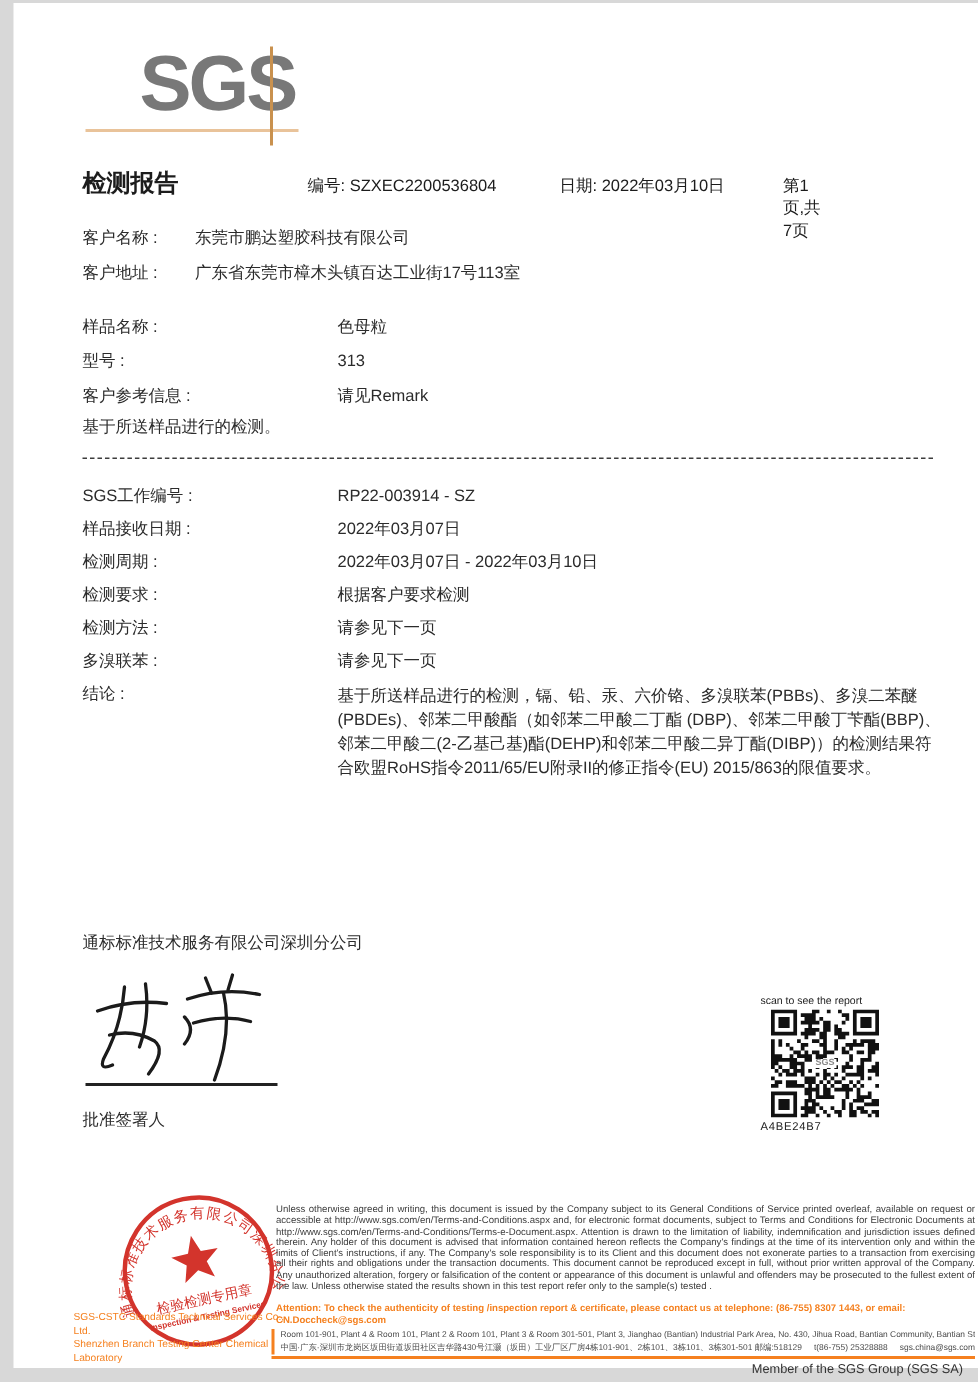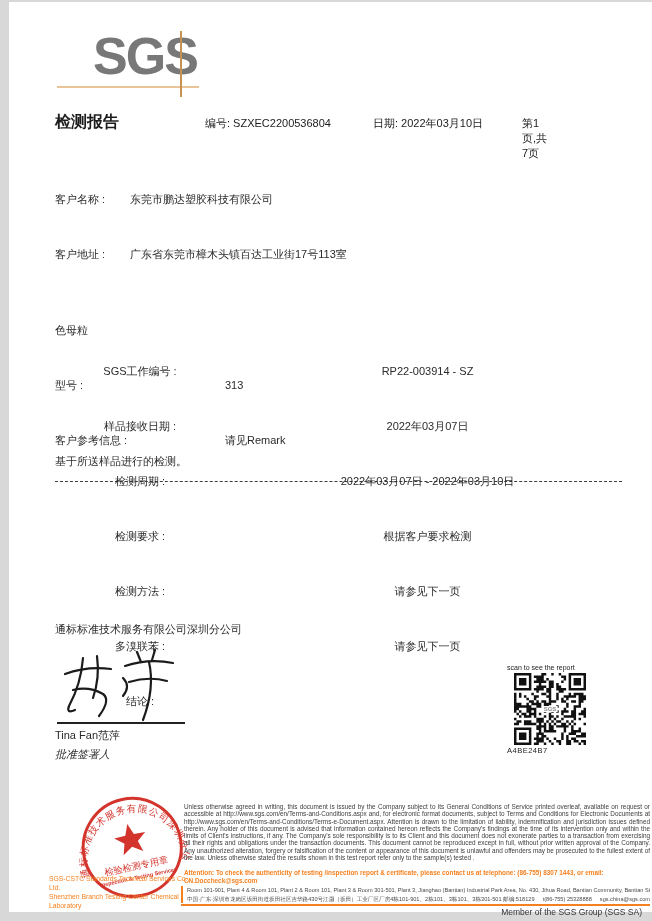--- a/index.html
+++ b/index.html
@@ -18,40 +18,40 @@
   
   .title-row { position:absolute; left:0; top:110px; width:539px; height:24px; }
   .doc-title { position:absolute; left:46px; top:0; font-size:16px; font-weight:bold; color:#1c1c1c; }
   .t-no   { position:absolute; left:196px; top:4px; font-size:11px; color:#1c1c1c; }
   .t-date { position:absolute; left:364px; top:4px; font-size:11px; color:#1c1c1c; }
   .t-page { position:absolute; left:513px; top:4px; font-size:11px; color:#1c1c1c; }
 
   
   .info { position:absolute; left:46px; width:575px; font-size:11px; }
   .client-info { top:150px; }
-  .row { display:flex; align-items:flex-start; margin-bottom:8px; line-height:15px;margin-top:40px; }
+  .row { display:flex; align-items:flex-start; margin-bottom:8px; line-height:15px; }
   .row .lbl { flex:0 0 75px; }
   .row.wide .lbl { flex:0 0 170px; }
   .row .val { flex:1; }
   .gap { height:13px; }
   .note-line { margin-top:-2px; line-height:15px; }
   .dashed-sep { border-top:1px dashed #3c3c3c; margin-top:12px; width:567px; }
 
-  .sgs-info { top:322px;text-align:center; }
+  .sgs-info { top:322px; }
   .sgs-info .row { margin-bottom:7px; }
   .sgs-info .row.conclusion .val { line-height:16px; }
 
   
   .sig-block { position:absolute; left:46px; top:620px; width:320px; font-size:11px; }
   .sig-company { line-height:14px; }
   .sig-auth { line-height:14px; }
   .sig-svg { display:block; margin:8px 0 0 4px; }
   .sig-line { width:128px; border-bottom:2px solid #222; margin-left:2px; }
   .sig-name { margin-top:4px; line-height:15px; }
-  .sig-role { margin-top:4px; line-height:15px;font-style:italic; }
+  .sig-role { margin-top:16px; line-height:15px; }
 
   
   .qr-block { position:absolute; left:498px; top:662px; width:86px; text-align:left; }
   .qr-caption { font-size:7px; color:#222; margin-bottom:2px; }
   .qr-wrap { position:relative; width:72px; height:72px; margin:0 auto; background:#fff; }
   .qr-center { position:absolute; left:50%; top:50%; transform:translate(-50%,-50%);
                background:#fff; padding:0 1px; font-size:6px; font-weight:bold; color:#8a8a8a; }
   .qr-code-text { font-size:7.5px; color:#222; margin-top:1px; letter-spacing:.5px; }
 
   
@@ -92,20 +92,21 @@
     <div class="row">
       <span class="lbl">客户名称 :</span>
       <span class="val">东莞市鹏达塑胶科技有限公司</span>
     </div>
     <div class="row">
       <span class="lbl">客户地址 :</span>
       <span class="val">广东省东莞市樟木头镇百达工业街17号113室</span>
     </div>
     <div class="gap"></div>
     <div class="row wide">
+      <span class="lbl">样品名称 :</span>
       <span class="val">色母粒</span>
     </div>
     <div class="row wide">
       <span class="lbl">型号 :</span>
       <span class="val">313</span>
     </div>
     <div class="row wide">
       <span class="lbl">客户参考信息 :</span>
       <span class="val">请见Remark</span>
     </div>
@@ -133,41 +134,41 @@
     <div class="row wide">
       <span class="lbl">检测方法 :</span>
       <span class="val">请参见下一页</span>
     </div>
     <div class="row wide">
       <span class="lbl">多溴联苯 :</span>
       <span class="val">请参见下一页</span>
     </div>
     <div class="row wide conclusion">
       <span class="lbl">结论 :</span>
+      <span class="val">基于所送样品进行的检测，镉、铅、汞、六价铬、多溴联苯(PBBs)、多溴二苯醚(PBDEs)、邻苯二甲酸酯（如邻苯二甲酸二丁酯 (DBP)、邻苯二甲酸丁苄酯(BBP)、邻苯二甲酸二(2-乙基己基)酯(DEHP)和邻苯二甲酸二异丁酯(DIBP)）的检测结果符合欧盟RoHS指令2011/65/EU附录II的修正指令(EU) 2015/863的限值要求。</span>
     </div>
   </div>
 
   <div class="sig-block">
     <div class="sig-company">通标标准技术服务有限公司深圳分公司</div>
     <svg class="sig-svg" width="150" height="78" viewBox="0 0 150 78">
       <g fill="none" stroke="#1b1b1b" stroke-width="2.2" stroke-linecap="round">
         <path d="M6,30 Q28,22 52,25"></path>
         <path d="M24,14 Q22,40 10,62 Q7,70 16,66"></path>
         <path d="M38,12 Q41,34 34,54"></path>
         <path d="M14,46 Q30,42 44,50 Q52,56 40,72"></path>
         <path d="M66,22 Q90,14 114,19"></path>
         <path d="M78,8 L82,18"></path>
         <path d="M96,6 L93,16"></path>
         <path d="M90,18 Q96,44 84,76"></path>
         <path d="M64,34 Q72,42 64,52"></path>
         <path d="M70,38 Q90,32 108,37"></path>
       </g>
     </svg>
     <div class="sig-line"></div>
-    <div class="sig-name">Tina Fan范萍</div>
     <div class="sig-role">批准签署人</div>
   </div>
 
   <div class="qr-block">
     <div class="qr-caption">scan to see the report</div>
     <div class="qr-wrap">
       <svg id="qr-svg" width="72" height="72" viewBox="0 0 29 29">
           <path d="M0,0h1v1h-1zM1,0h1v1h-1zM2,0h1v1h-1zM3,0h1v1h-1zM4,0h1v1h-1zM5,0h1v1h-1zM6,0h1v1h-1zM11,0h1v1h-1zM12,0h1v1h-1zM15,0h1v1h-1zM18,0h1v1h-1zM22,0h1v1h-1zM23,0h1v1h-1zM24,0h1v1h-1zM25,0h1v1h-1zM26,0h1v1h-1zM27,0h1v1h-1zM28,0h1v1h-1zM0,1h1v1h-1zM6,1h1v1h-1zM8,1h1v1h-1zM9,1h1v1h-1zM10,1h1v1h-1zM11,1h1v1h-1zM19,1h1v1h-1zM20,1h1v1h-1zM22,1h1v1h-1zM28,1h1v1h-1zM0,2h1v1h-1zM2,2h1v1h-1zM3,2h1v1h-1zM4,2h1v1h-1zM6,2h1v1h-1zM9,2h1v1h-1zM10,2h1v1h-1zM11,2h1v1h-1zM13,2h1v1h-1zM20,2h1v1h-1zM22,2h1v1h-1zM24,2h1v1h-1zM25,2h1v1h-1zM26,2h1v1h-1zM28,2h1v1h-1zM0,3h1v1h-1zM2,3h1v1h-1zM3,3h1v1h-1zM4,3h1v1h-1zM6,3h1v1h-1zM8,3h1v1h-1zM9,3h1v1h-1zM10,3h1v1h-1zM11,3h1v1h-1zM12,3h1v1h-1zM14,3h1v1h-1zM15,3h1v1h-1zM19,3h1v1h-1zM22,3h1v1h-1zM24,3h1v1h-1zM25,3h1v1h-1zM26,3h1v1h-1zM28,3h1v1h-1zM0,4h1v1h-1zM2,4h1v1h-1zM3,4h1v1h-1zM4,4h1v1h-1zM6,4h1v1h-1zM10,4h1v1h-1zM14,4h1v1h-1zM15,4h1v1h-1zM17,4h1v1h-1zM22,4h1v1h-1zM24,4h1v1h-1zM25,4h1v1h-1zM26,4h1v1h-1zM28,4h1v1h-1zM0,5h1v1h-1zM6,5h1v1h-1zM9,5h1v1h-1zM10,5h1v1h-1zM11,5h1v1h-1zM12,5h1v1h-1zM14,5h1v1h-1zM15,5h1v1h-1zM17,5h1v1h-1zM18,5h1v1h-1zM22,5h1v1h-1zM28,5h1v1h-1zM0,6h1v1h-1zM1,6h1v1h-1zM2,6h1v1h-1zM3,6h1v1h-1zM4,6h1v1h-1zM5,6h1v1h-1zM6,6h1v1h-1zM8,6h1v1h-1zM9,6h1v1h-1zM10,6h1v1h-1zM11,6h1v1h-1zM13,6h1v1h-1zM14,6h1v1h-1zM17,6h1v1h-1zM18,6h1v1h-1zM19,6h1v1h-1zM20,6h1v1h-1zM22,6h1v1h-1zM23,6h1v1h-1zM24,6h1v1h-1zM25,6h1v1h-1zM26,6h1v1h-1zM27,6h1v1h-1zM28,6h1v1h-1zM9,7h1v1h-1zM13,7h1v1h-1zM14,7h1v1h-1zM18,7h1v1h-1zM19,7h1v1h-1zM0,8h1v1h-1zM2,8h1v1h-1zM7,8h1v1h-1zM11,8h1v1h-1zM12,8h1v1h-1zM14,8h1v1h-1zM17,8h1v1h-1zM22,8h1v1h-1zM24,8h1v1h-1zM25,8h1v1h-1zM26,8h1v1h-1zM27,8h1v1h-1zM0,9h1v1h-1zM2,9h1v1h-1zM4,9h1v1h-1zM8,9h1v1h-1zM9,9h1v1h-1zM13,9h1v1h-1zM14,9h1v1h-1zM17,9h1v1h-1zM20,9h1v1h-1zM21,9h1v1h-1zM22,9h1v1h-1zM23,9h1v1h-1zM24,9h1v1h-1zM26,9h1v1h-1zM27,9h1v1h-1zM28,9h1v1h-1zM0,10h1v1h-1zM5,10h1v1h-1zM8,10h1v1h-1zM14,10h1v1h-1zM17,10h1v1h-1zM19,10h1v1h-1zM21,10h1v1h-1zM26,10h1v1h-1zM27,10h1v1h-1zM28,10h1v1h-1zM0,11h1v1h-1zM6,11h1v1h-1zM7,11h1v1h-1zM9,11h1v1h-1zM11,11h1v1h-1zM12,11h1v1h-1zM14,11h1v1h-1zM15,11h1v1h-1zM16,11h1v1h-1zM19,11h1v1h-1zM20,11h1v1h-1zM23,11h1v1h-1zM24,11h1v1h-1zM26,11h1v1h-1zM27,11h1v1h-1zM0,12h1v1h-1zM1,12h1v1h-1zM2,12h1v1h-1zM5,12h1v1h-1zM7,12h1v1h-1zM8,12h1v1h-1zM9,12h1v1h-1zM10,12h1v1h-1zM12,12h1v1h-1zM13,12h1v1h-1zM14,12h1v1h-1zM21,12h1v1h-1zM26,12h1v1h-1zM0,13h1v1h-1zM1,13h1v1h-1zM2,13h1v1h-1zM3,13h1v1h-1zM4,13h1v1h-1zM5,13h1v1h-1zM6,13h1v1h-1zM9,13h1v1h-1zM10,13h1v1h-1zM12,13h1v1h-1zM13,13h1v1h-1zM17,13h1v1h-1zM21,13h1v1h-1zM24,13h1v1h-1zM25,13h1v1h-1zM26,13h1v1h-1zM0,14h1v1h-1zM1,14h1v1h-1zM5,14h1v1h-1zM6,14h1v1h-1zM7,14h1v1h-1zM8,14h1v1h-1zM13,14h1v1h-1zM16,14h1v1h-1zM20,14h1v1h-1zM24,14h1v1h-1zM28,14h1v1h-1zM0,15h1v1h-1zM2,15h1v1h-1zM5,15h1v1h-1zM6,15h1v1h-1zM8,15h1v1h-1zM12,15h1v1h-1zM15,15h1v1h-1zM17,15h1v1h-1zM19,15h1v1h-1zM20,15h1v1h-1zM21,15h1v1h-1zM23,15h1v1h-1zM24,15h1v1h-1zM27,15h1v1h-1zM28,15h1v1h-1zM1,16h1v1h-1zM3,16h1v1h-1zM4,16h1v1h-1zM6,16h1v1h-1zM7,16h1v1h-1zM8,16h1v1h-1zM10,16h1v1h-1zM14,16h1v1h-1zM19,16h1v1h-1zM23,16h1v1h-1zM24,16h1v1h-1zM26,16h1v1h-1zM27,16h1v1h-1zM28,16h1v1h-1zM2,17h1v1h-1zM4,17h1v1h-1zM5,17h1v1h-1zM6,17h1v1h-1zM8,17h1v1h-1zM12,17h1v1h-1zM14,17h1v1h-1zM15,17h1v1h-1zM17,17h1v1h-1zM20,17h1v1h-1zM21,17h1v1h-1zM22,17h1v1h-1zM23,17h1v1h-1zM24,17h1v1h-1zM28,17h1v1h-1zM0,18h1v1h-1zM9,18h1v1h-1zM10,18h1v1h-1zM11,18h1v1h-1zM14,18h1v1h-1zM16,18h1v1h-1zM19,18h1v1h-1zM24,18h1v1h-1zM26,18h1v1h-1zM1,19h1v1h-1zM2,19h1v1h-1zM4,19h1v1h-1zM5,19h1v1h-1zM6,19h1v1h-1zM9,19h1v1h-1zM10,19h1v1h-1zM11,19h1v1h-1zM13,19h1v1h-1zM15,19h1v1h-1zM17,19h1v1h-1zM18,19h1v1h-1zM21,19h1v1h-1zM23,19h1v1h-1zM0,20h1v1h-1zM1,20h1v1h-1zM4,20h1v1h-1zM5,20h1v1h-1zM6,20h1v1h-1zM7,20h1v1h-1zM8,20h1v1h-1zM10,20h1v1h-1zM12,20h1v1h-1zM14,20h1v1h-1zM16,20h1v1h-1zM19,20h1v1h-1zM20,20h1v1h-1zM22,20h1v1h-1zM24,20h1v1h-1zM28,20h1v1h-1zM9,21h1v1h-1zM10,21h1v1h-1zM11,21h1v1h-1zM12,21h1v1h-1zM14,21h1v1h-1zM15,21h1v1h-1zM17,21h1v1h-1zM18,21h1v1h-1zM19,21h1v1h-1zM20,21h1v1h-1zM21,21h1v1h-1zM23,21h1v1h-1zM0,22h1v1h-1zM1,22h1v1h-1zM2,22h1v1h-1zM3,22h1v1h-1zM4,22h1v1h-1zM5,22h1v1h-1zM6,22h1v1h-1zM9,22h1v1h-1zM10,22h1v1h-1zM12,22h1v1h-1zM14,22h1v1h-1zM15,22h1v1h-1zM20,22h1v1h-1zM23,22h1v1h-1zM26,22h1v1h-1zM0,23h1v1h-1zM6,23h1v1h-1zM10,23h1v1h-1zM12,23h1v1h-1zM13,23h1v1h-1zM14,23h1v1h-1zM15,23h1v1h-1zM16,23h1v1h-1zM20,23h1v1h-1zM23,23h1v1h-1zM24,23h1v1h-1zM25,23h1v1h-1zM26,23h1v1h-1zM0,24h1v1h-1zM2,24h1v1h-1zM3,24h1v1h-1zM4,24h1v1h-1zM6,24h1v1h-1zM9,24h1v1h-1zM10,24h1v1h-1zM11,24h1v1h-1zM19,24h1v1h-1zM22,24h1v1h-1zM23,24h1v1h-1zM24,24h1v1h-1zM27,24h1v1h-1zM28,24h1v1h-1zM0,25h1v1h-1zM2,25h1v1h-1zM3,25h1v1h-1zM4,25h1v1h-1zM6,25h1v1h-1zM9,25h1v1h-1zM11,25h1v1h-1zM12,25h1v1h-1zM19,25h1v1h-1zM21,25h1v1h-1zM25,25h1v1h-1zM26,25h1v1h-1zM27,25h1v1h-1zM28,25h1v1h-1zM0,26h1v1h-1zM2,26h1v1h-1zM3,26h1v1h-1zM4,26h1v1h-1zM6,26h1v1h-1zM8,26h1v1h-1zM9,26h1v1h-1zM10,26h1v1h-1zM11,26h1v1h-1zM13,26h1v1h-1zM16,26h1v1h-1zM19,26h1v1h-1zM21,26h1v1h-1zM23,26h1v1h-1zM24,26h1v1h-1zM0,27h1v1h-1zM6,27h1v1h-1zM9,27h1v1h-1zM10,27h1v1h-1zM11,27h1v1h-1zM14,27h1v1h-1zM17,27h1v1h-1zM18,27h1v1h-1zM21,27h1v1h-1zM22,27h1v1h-1zM24,27h1v1h-1zM25,27h1v1h-1zM27,27h1v1h-1zM28,27h1v1h-1zM0,28h1v1h-1zM1,28h1v1h-1zM2,28h1v1h-1zM3,28h1v1h-1zM4,28h1v1h-1zM5,28h1v1h-1zM6,28h1v1h-1zM8,28h1v1h-1zM9,28h1v1h-1zM12,28h1v1h-1zM15,28h1v1h-1zM18,28h1v1h-1zM21,28h1v1h-1zM22,28h1v1h-1zM26,28h1v1h-1zM28,28h1v1h-1z" fill="#111"></path>
         </svg>
       <span class="qr-center">SGS</span>

